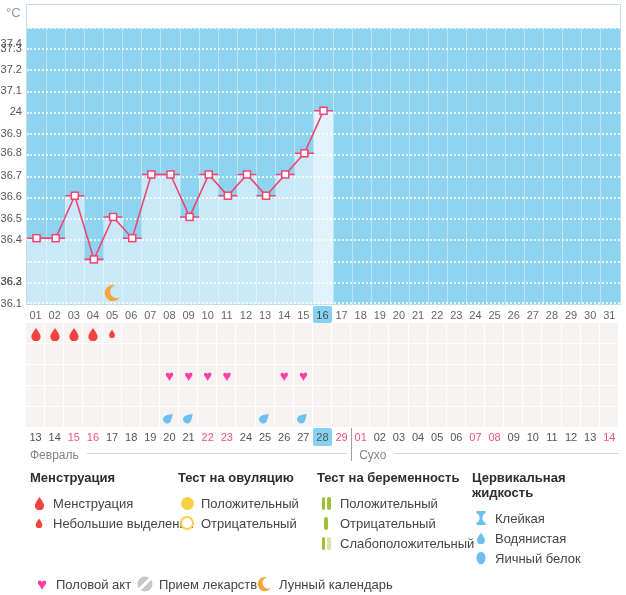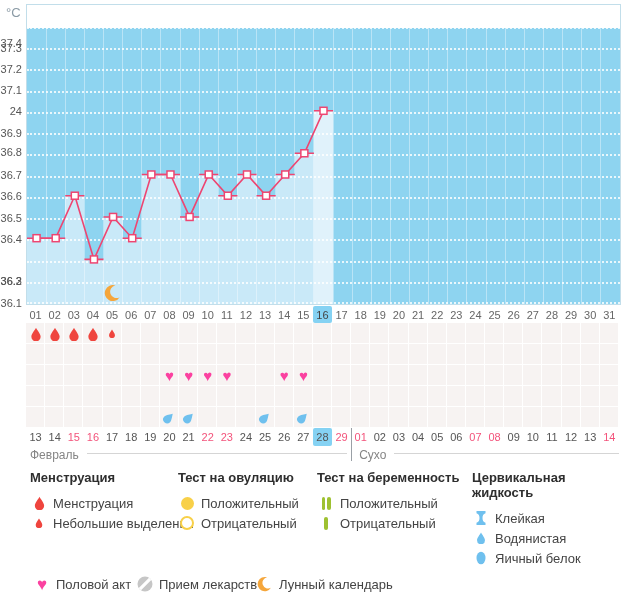--- a/index.html
+++ b/index.html
@@ -336,20 +336,27 @@
             <span class="bar" style="background:#9ec131"></span>
           </span>
           <span class="llabel">Положительный</span>
         </div>
         <div class="litem">
           <span class="libox">
             <span class="bar" style="background:#9ec131"></span>
           </span>
           <span class="llabel">Отрицательный</span>
         </div>
+        <div class="litem">
+          <span class="libox">
+            <span class="bar" style="background:#9ec131"></span>
+            <span class="bar" style="background:#d8e6a8"></span>
+          </span>
+          <span class="llabel">Слабоположительный</span>
+        </div>
       </div>
       <div class="lsec" style="left: 472px;">
         <div class="ltitle">Цервикальная жидкость</div>
         <div class="litem">
           <span class="libox">
             <svg width="12" height="14" viewBox="0 0 12 14">
               <path fill="#6fc0ee" d="M1.5 0h9v2.2c-2.3 0.9-3 2.5-3 4.8s0.7 3.9 3 4.8V14h-9v-2.2c2.3-0.9 3-2.5 3-4.8s-0.7-3.9-3-4.8Z"></path>
             </svg>
           </span>
           <span class="llabel">Клейкая</span>

